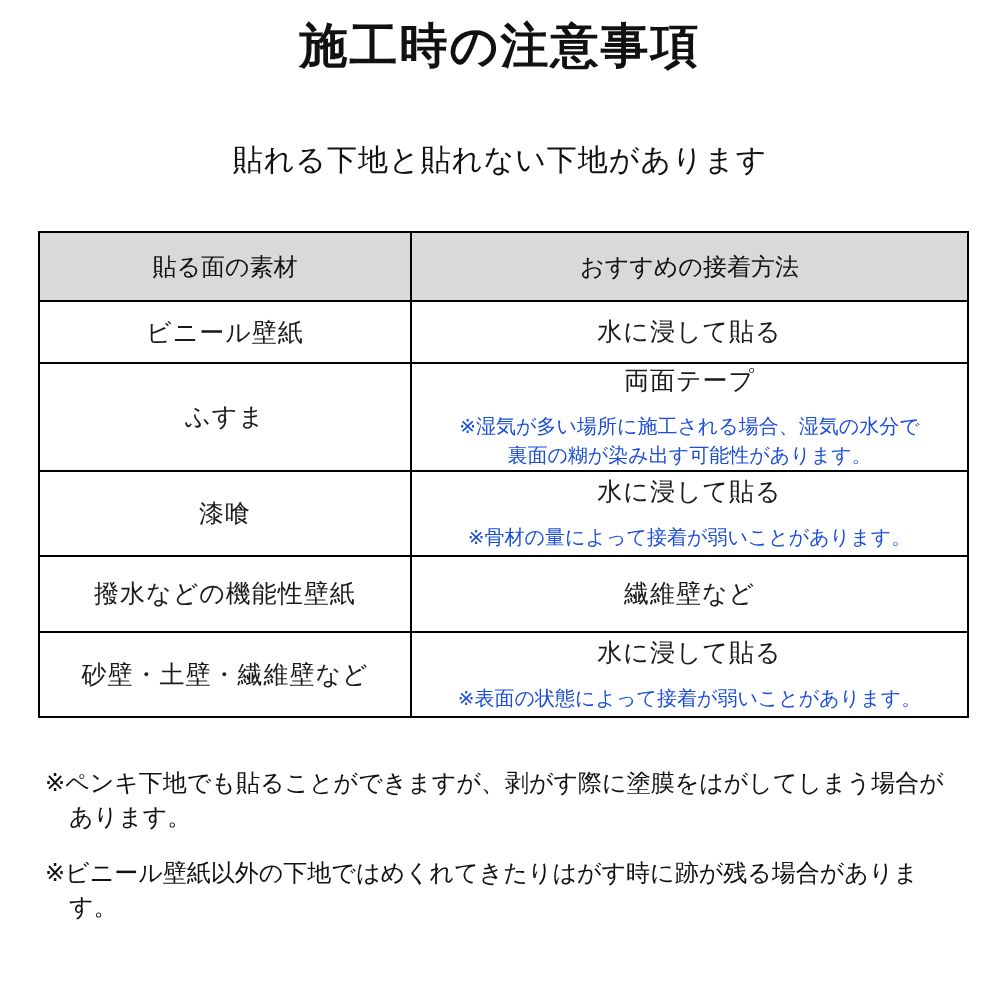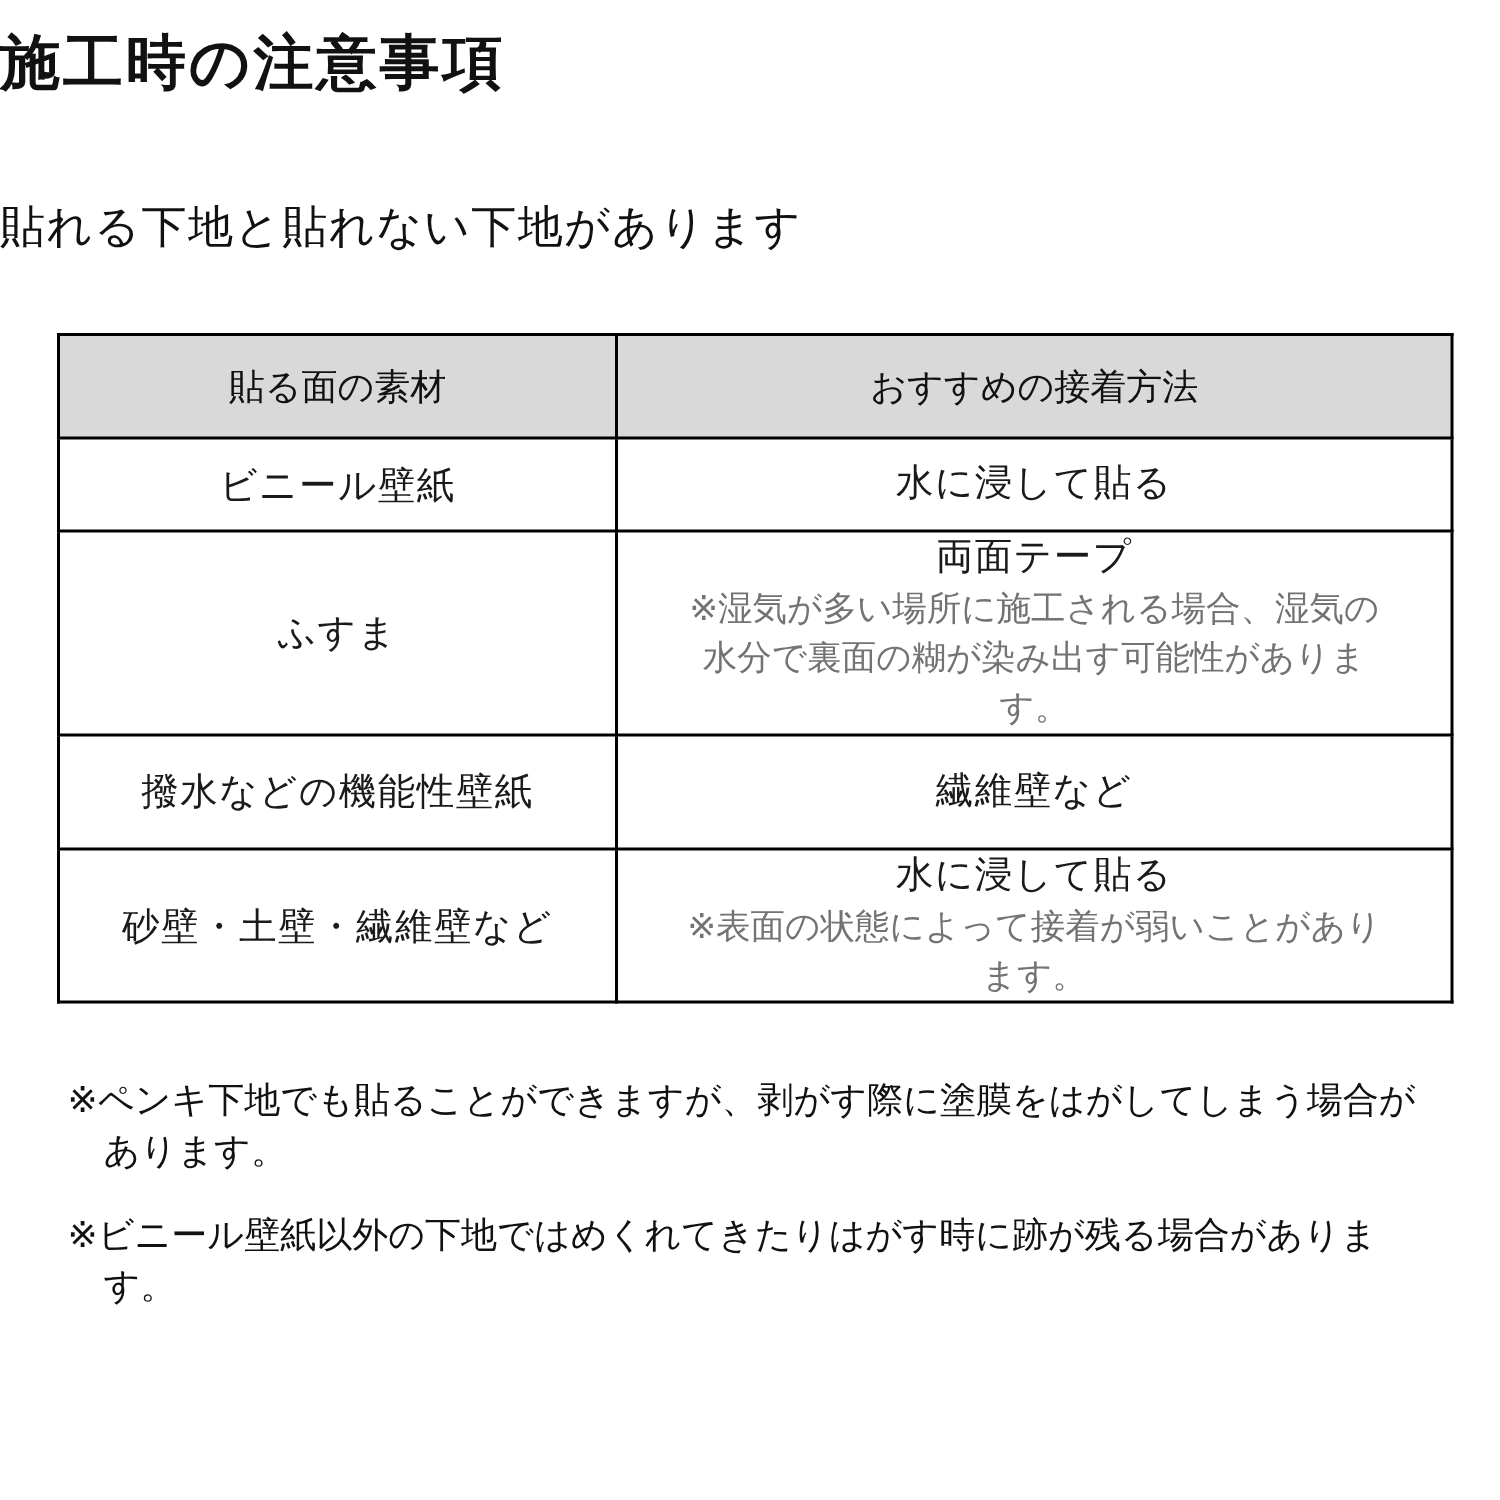--- a/index.html
+++ b/index.html
@@ -7,30 +7,31 @@
     width: 1000px; height: 1000px;
     background: #ffffff;
     color: #1a1a1a;
     font-family: "Liberation Sans", "DejaVu Sans", sans-serif;
     overflow: hidden;
   }
   .page { width: 1000px; height: 1000px; position: relative; }
 
   .doc-title {
     margin-top: 14px;
-    text-align: left;
+    text-align: center;
     font-family: Liberation Mono, monospace;
     font-weight: bold;
-    font-size: 40px;
+    font-size: 48px;
     letter-spacing: 2px;
     color: #111111;
   }
 
   .doc-subtitle {
     margin-top: 62px;
+    text-align: center;
     font-size: 30px;
     letter-spacing: 1px;
     color: #111111;
   }
 
   table.compat {
     border-collapse: collapse;
     table-layout: fixed;
     margin: 50px 0 0 38px;
     width: 929px;
@@ -52,25 +53,25 @@
   }
   tr.rh-1 td { height: 62px; }
   tr.rh-2 td { height: 107px; }
   tr.rh-3 td { height: 85px; }
   tr.rh-4 td { height: 76px; }
   tr.rh-5 td { height: 85px; }
 
   .material-label { font-size: 25px; letter-spacing: 1px; }
   .method-label   { font-size: 25px; letter-spacing: 1px; line-height: 1.35; }
   .method-note {
-    font-size: 23px;
+    font-size: 20px;
     line-height: 1.45;
     max-width: 472px;
-    margin: 0 auto 0 auto;
-    color: #737373;
+    margin: 14px auto 0 auto;
+    color: #1d4ed8;
   }
 
   .footnotes {
     margin: 48px 52px 0 45px;
     font-size: 24px;
     color: #111111;
   }
   .footnote {
     line-height: 1.42;
     margin-bottom: 22px;
@@ -110,20 +111,29 @@
       </tr>
       <tr class="rh-2">
         <td>
           <div class="material-label">ふすま</div>
         </td>
         <td>
           <div class="method-label">両面テープ</div>
           <div class="method-note">※湿気が多い場所に施工される場合、湿気の水分で裏面の糊が染み出す可能性があります。</div>
         </td>
       </tr>
+      <tr class="rh-3">
+        <td>
+          <div class="material-label">漆喰</div>
+        </td>
+        <td>
+          <div class="method-label">水に浸して貼る</div>
+          <div class="method-note">※骨材の量によって接着が弱いことがあります。</div>
+        </td>
+      </tr>
       <tr class="rh-4">
         <td>
           <div class="material-label">撥水などの機能性壁紙</div>
         </td>
         <td>
           <div class="method-label">繊維壁など</div>
         </td>
       </tr>
       <tr class="rh-5">
         <td>

